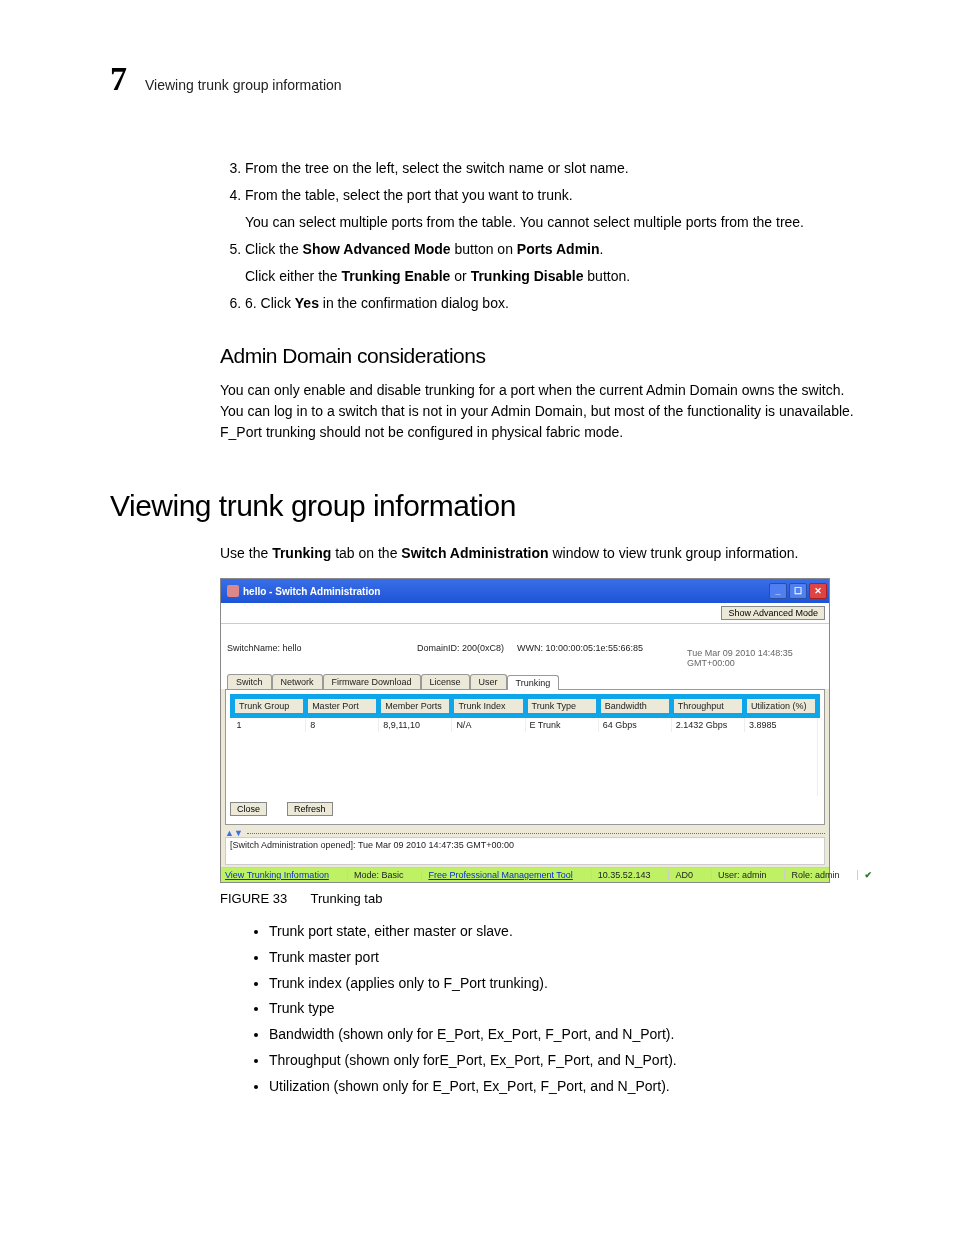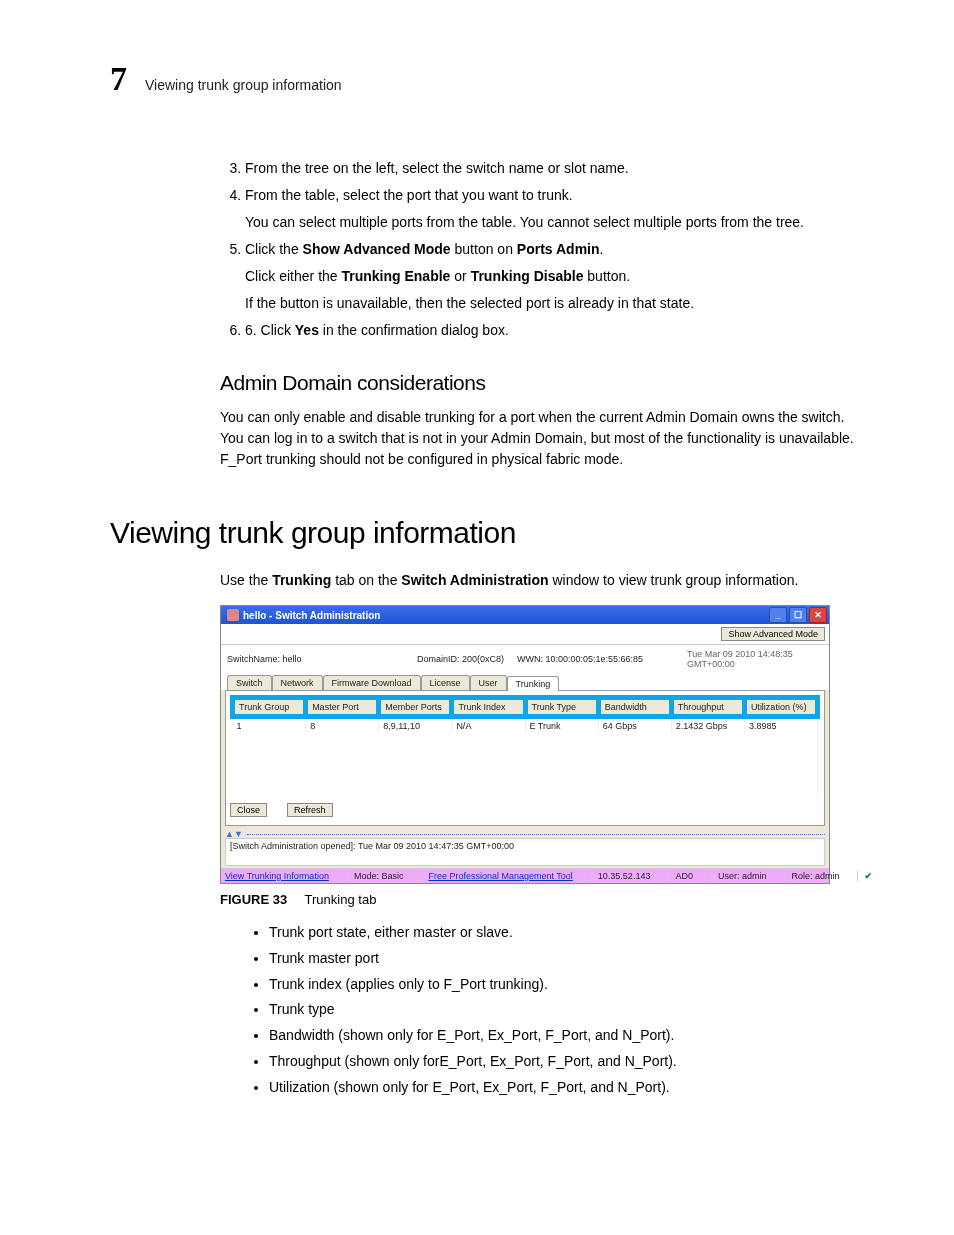--- a/index.html
+++ b/index.html
@@ -73,21 +73,21 @@
     color: #222;
     background: #ece9d8;
     font-family: Tahoma, Arial, sans-serif;
   }
   .titlebar {
     background: linear-gradient(#3a6ee8, #1d54d6);
     color: #fff;
     display: flex;
     align-items: center;
     justify-content: space-between;
-    height: 18px;
+    height: 24px;
     padding: 0 2px 0 6px;
     font-size: 10px;
     font-weight: bold;
   }
   .title-left { display:flex; align-items:center; gap:4px; }
   .tb-icon {
     width: 12px; height: 12px;
     background: #d88; border-radius: 2px;
     display: inline-block;
   }
@@ -122,21 +122,21 @@
     display:flex;
     align-items:center;
     padding: 4px 6px 2px 6px;
     font-size: 9px;
     color: #222;
     background:#fff;
   }
   .infobar .left { flex: 0 0 190px; }
   .infobar .mid1 { flex: 0 0 100px; }
   .infobar .mid2 { flex: 0 0 170px; }
-  .infobar .right { margin-left:auto; color:#666; }
+  .infobar .right { margin-left:auto; color:#666;margin-top:20px; }
   .tabstrip {
     display:flex;
     align-items:flex-end;
     padding: 4px 4px 0 6px;
     background:#fff;
   }
   .tab {
     border: 1px solid #999;
     border-bottom: none;
     background: #ece9d8;
@@ -190,37 +190,37 @@
     padding: 2px 4px;
     height: 22px;
     font-size:9px;
     overflow:hidden;
   }
   .statusbar {
     display:flex;
     align-items:center;
     font-size:9px;
     border-top:1px solid #ccc;
-    background:#f0abfc;
+    background:#bef264;
     padding: 2px 4px;
     gap:12px;
   }
   .statusbar .cell {
     border-left: 1px solid #ccc;
     padding: 0 6px;
     white-space: nowrap;
   }
   .statusbar .cell:first-child { border-left:none; padding-left:0; flex:0 0 auto; }
   .link { color:#0030cc; text-decoration:underline; cursor:pointer; }
   .check { color:#2a7a2a; font-weight:bold; }
   .figcap {
     font-size: 13px;
     margin: 8px 0 14px 110px;
   }
-  .figcap .label { font-weight: bold; margin-right: 14px; text-align: right; }
+  .figcap .label { font-weight: normal; margin-right: 20px; text-align: right; }
   .bullets {
     margin: 0 0 0 135px;
     padding-left: 24px;
     font-size: 14px;
     line-height: 1.7;
   }
   .bullets li { margin-bottom: 2px; }
 </style>
 </head>
 <body>
@@ -238,21 +238,20 @@
       <span>From the table, select the port that you want to trunk.</span>
       <div class="indent">You can select multiple ports from the table. You cannot select multiple ports from the tree.</div>
     </li>
     <li>
       <span>
         <span>Click the </span><span class="bold">Show Advanced Mode</span><span> button on </span><span class="bold">Ports Admin</span><span>.</span>
       </span>
       <div class="indent">
         <span>Click either the </span><span class="bold">Trunking Enable</span><span> or </span><span class="bold">Trunking Disable</span><span> button.</span>
       </div>
-      <div class="indent">If the button is unavailable, then the selected port is already in that state.</div>
     </li>
     <li>
       <span>
         <span>6. Click </span><span class="bold">Yes</span><span> in the confirmation dialog box.</span>
       </span>
     </li>
   </ol>
 
   <h2 class="h2">Admin Domain considerations</h2>
   <p class="para">You can only enable and disable trunking for a port when the current Admin Domain owns the switch. You can log in to a switch that is not in your Admin Domain, but most of the functionality is unavailable. F_Port trunking should not be configured in physical fabric mode.</p>

